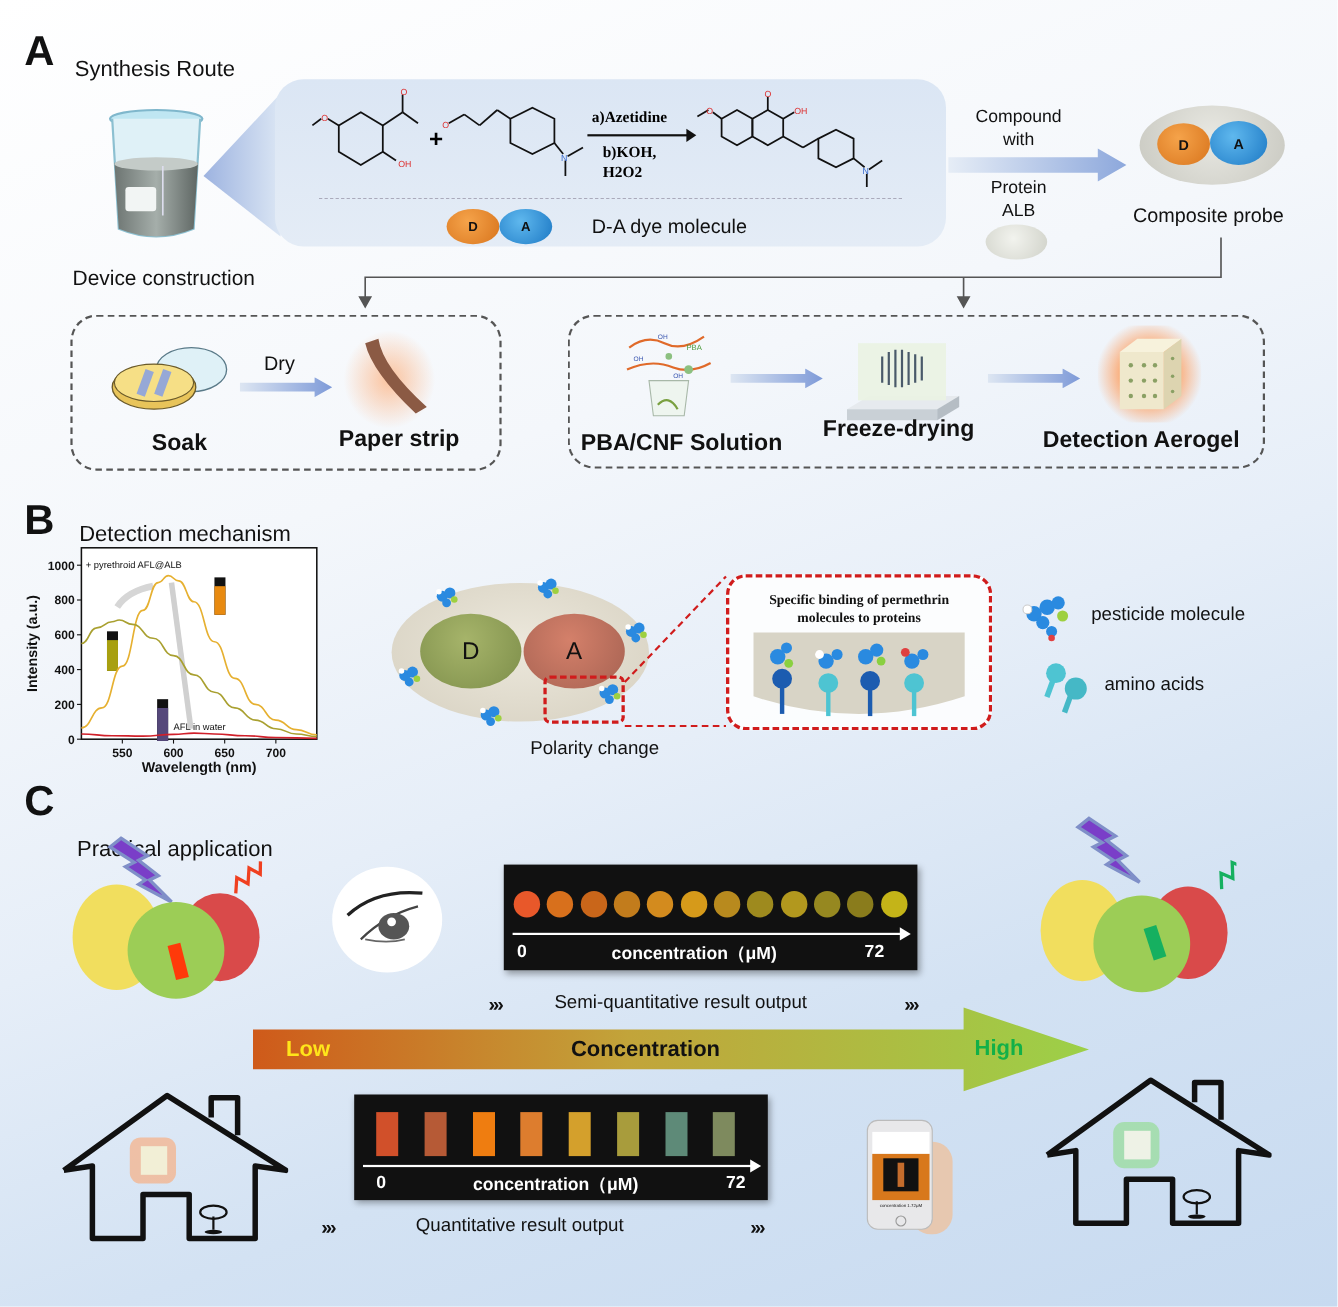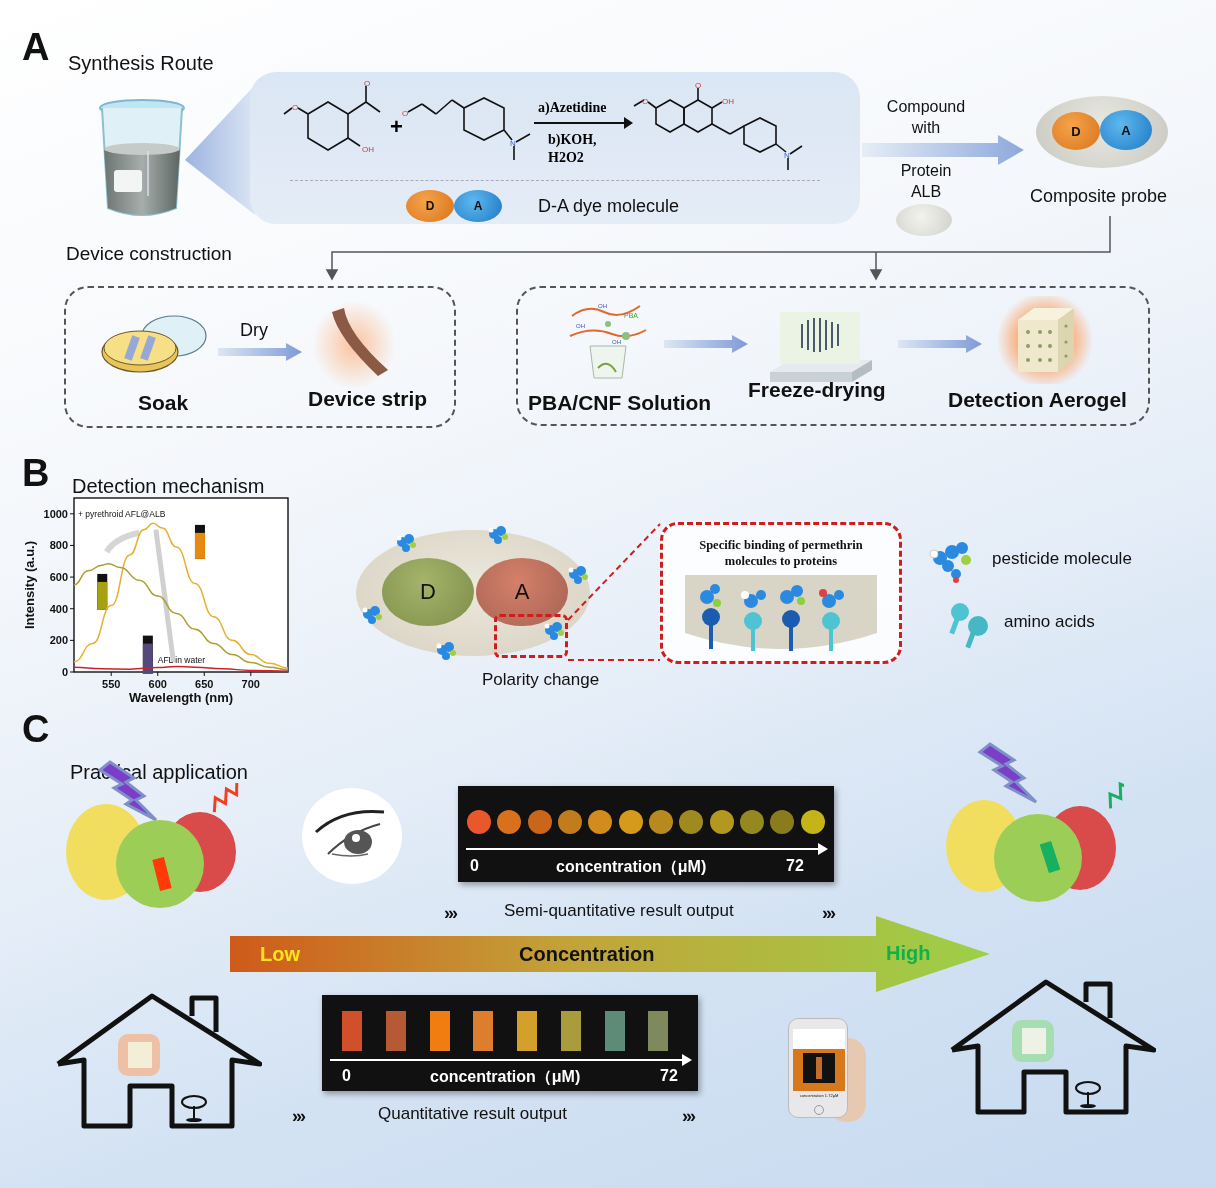--- a/index.html
+++ b/index.html
@@ -170,21 +170,21 @@
           <stop offset="1" stop-color="#7e9ad8"></stop>
         </linearGradient>
       </defs>
     <polygon points="0,5 68,5 68,0 84,9 68,18 68,13 0,13" fill="url(#da)"></polygon>
   </svg>
   <div class="abs" style="left:312px;top:300px;width:84px;height:90px;border-radius:40%;background:radial-gradient(ellipse at center,rgba(255,150,80,0.55),rgba(255,180,120,0) 70%);"></div>
   <svg class="abs" style="left:318px;top:304px;" width="80" height="80">
     <path d="M14,8 L26,4 Q30,30 70,66 L60,72 Q20,34 14,8 Z" fill="#8b5a44"></path>
   </svg>
   <div class="abs label-lg" style="left:122px;top:391px;margin-left:16px;">Soak</div>
-  <div class="abs label-lg" style="left:308px;top:387px;">Device strip</div>
+  <div class="abs label-lg" style="left:308px;top:387px;">Paper strip</div>
 
   <div class="abs dash-box" style="left:516px;top:286px;width:634px;height:140px;"></div>
   <svg class="abs" style="left:568px;top:296px;" width="80" height="84">
     <path d="M4,20 Q20,8 36,16 Q52,24 72,10" stroke="#e06a2a" stroke-width="2" fill="none"></path>
     <path d="M2,40 Q24,30 44,38 Q60,44 78,34" stroke="#e06a2a" stroke-width="2" fill="none"></path>
     <text x="56" y="22" font-size="7" fill="#4a9a3a">PBA</text>
     <text x="30" y="12" font-size="6" fill="#3a56b0">OH</text>
     <text x="8" y="32" font-size="6" fill="#3a56b0">OH</text>
     <text x="44" y="48" font-size="6" fill="#3a56b0">OH</text>
     <circle cx="40" cy="28" r="3" fill="#8cc080"></circle>

